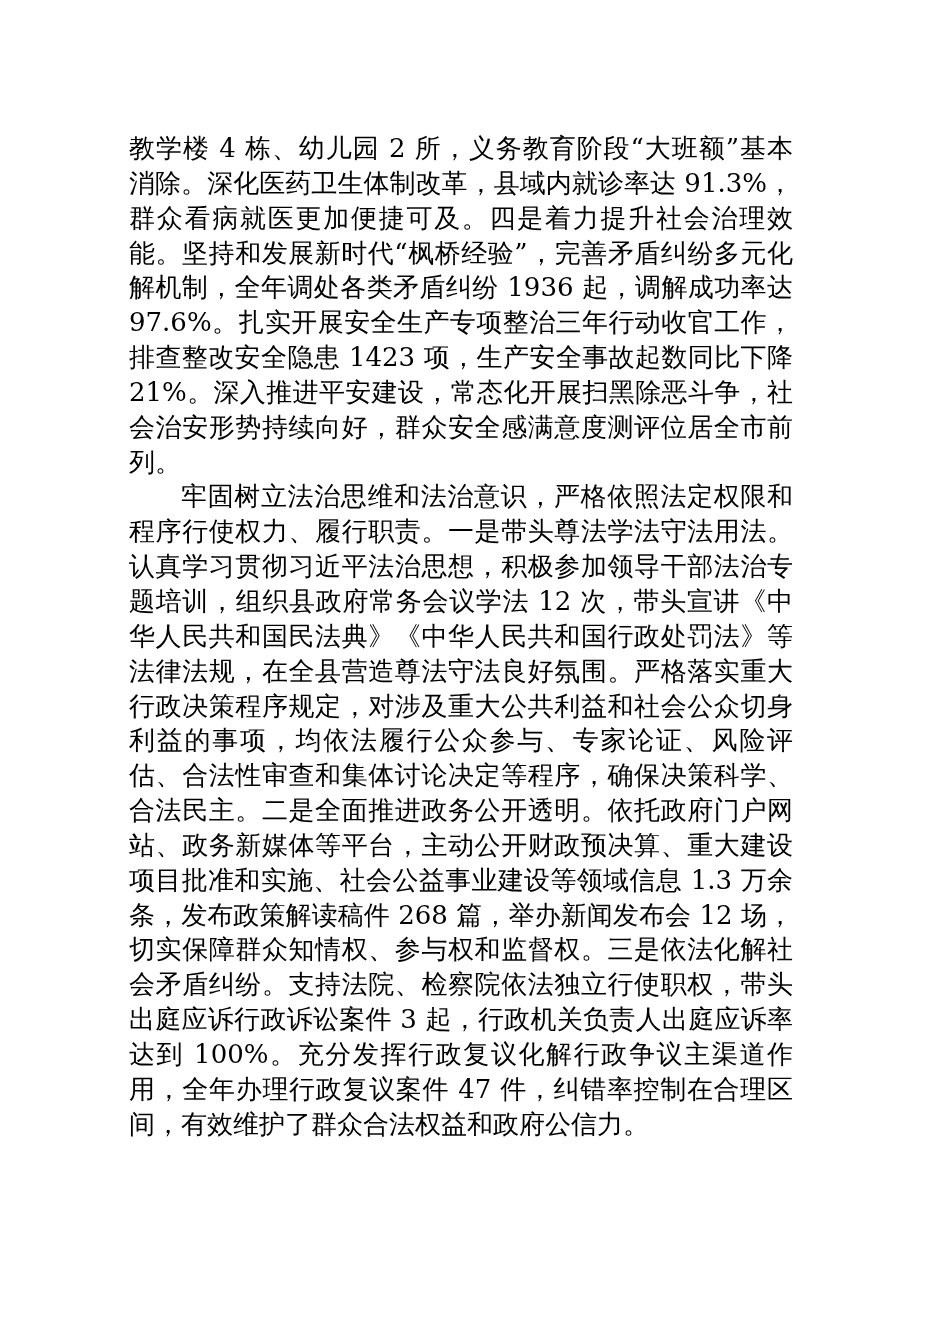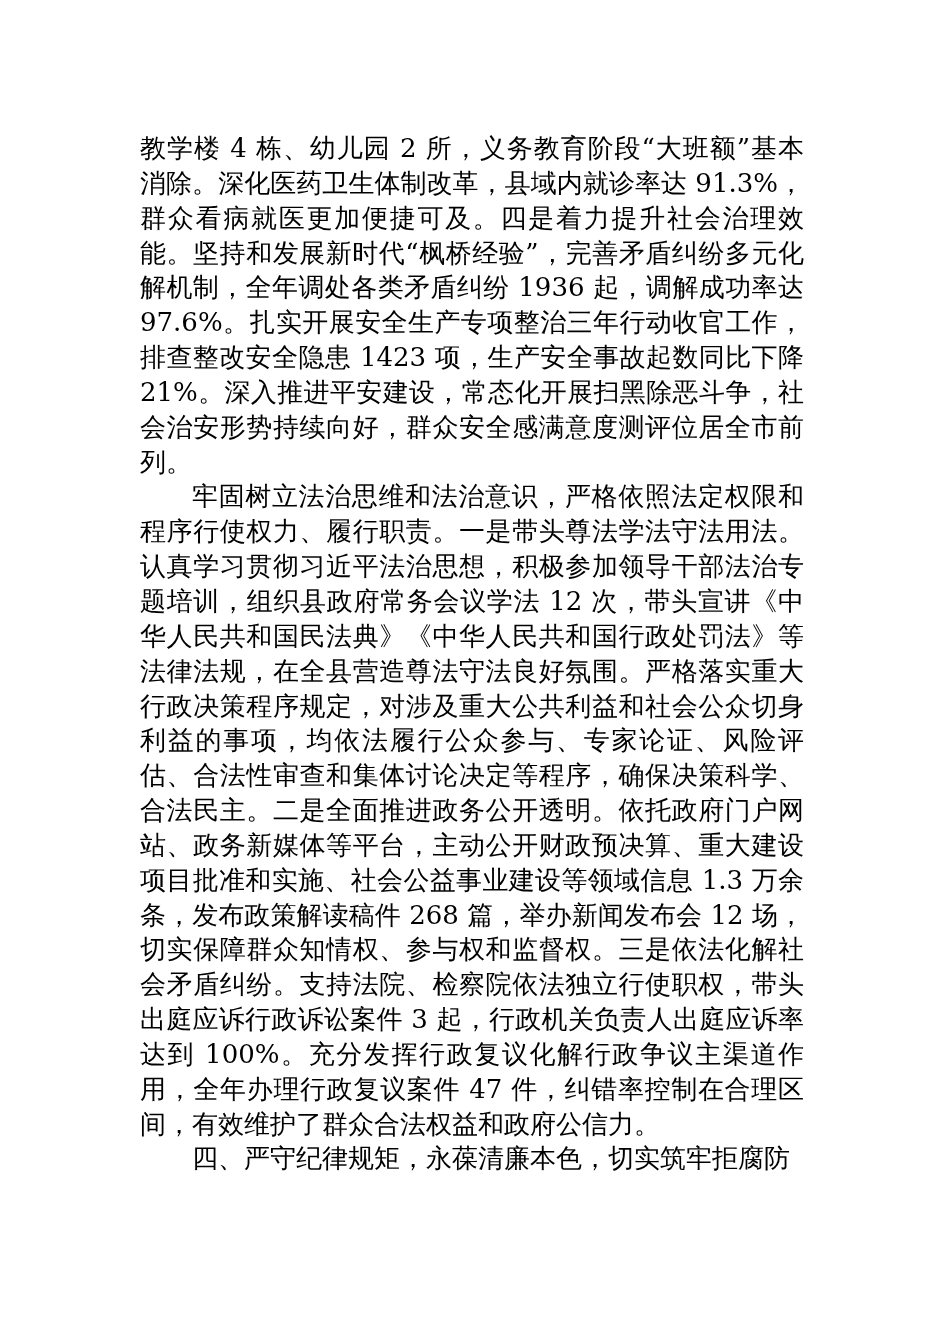--- a/index.html
+++ b/index.html
@@ -1,32 +1,31 @@
 <!DOCTYPE html>
 <html><head>
 <meta charset="utf-8">
 <style>
   html, body { margin: 0; padding: 0; background: #ffffff; }
   body { width: 950px; height: 1344px; position: relative; overflow: hidden; }
   .page {
     position: absolute;
-    left: 140px;
+    left: 129px;
     top: 131px;
     width: 664px;
     font-family: "DejaVu Serif", "Liberation Serif", serif;
     font-size: 26px;
     line-height: 34.85px;
     color: #000000;
     text-align: justify;
     text-justify: inter-character;
   }
   .para { margin: 0; padding: 0; }
   .indent { text-indent: 52px; }
   .heading { text-indent: 52px; }
 </style>
 </head>
 <body>
 
 <div class="page">
   <p class="para">教学楼 4 栋、幼儿园 2 所，义务教育阶段“大班额”基本消除。深化医药卫生体制改革，县域内就诊率达 91.3%，群众看病就医更加便捷可及。四是着力提升社会治理效能。坚持和发展新时代“枫桥经验”，完善矛盾纠纷多元化解机制，全年调处各类矛盾纠纷 1936 起，调解成功率达 97.6%。扎实开展安全生产专项整治三年行动收官工作，排查整改安全隐患 1423 项，生产安全事故起数同比下降 21%。深入推进平安建设，常态化开展扫黑除恶斗争，社会治安形势持续向好，群众安全感满意度测评位居全市前列。</p>
   <p class="para indent">牢固树立法治思维和法治意识，严格依照法定权限和程序行使权力、履行职责。一是带头尊法学法守法用法。认真学习贯彻习近平法治思想，积极参加领导干部法治专题培训，组织县政府常务会议学法 12 次，带头宣讲《中华人民共和国民法典》《中华人民共和国行政处罚法》等法律法规，在全县营造尊法守法良好氛围。严格落实重大行政决策程序规定，对涉及重大公共利益和社会公众切身利益的事项，均依法履行公众参与、专家论证、风险评估、合法性审查和集体讨论决定等程序，确保决策科学、合法民主。二是全面推进政务公开透明。依托政府门户网站、政务新媒体等平台，主动公开财政预决算、重大建设项目批准和实施、社会公益事业建设等领域信息 1.3 万余条，发布政策解读稿件 268 篇，举办新闻发布会 12 场，切实保障群众知情权、参与权和监督权。三是依法化解社会矛盾纠纷。支持法院、检察院依法独立行使职权，带头出庭应诉行政诉讼案件 3 起，行政机关负责人出庭应诉率达到 100%。充分发挥行政复议化解行政争议主渠道作用，全年办理行政复议案件 47 件，纠错率控制在合理区间，有效维护了群众合法权益和政府公信力。</p>
-  <p class="para heading">四、严守纪律规矩，永葆清廉本色，切实筑牢拒腐防</p>
 </div>
 
 </body></html>

